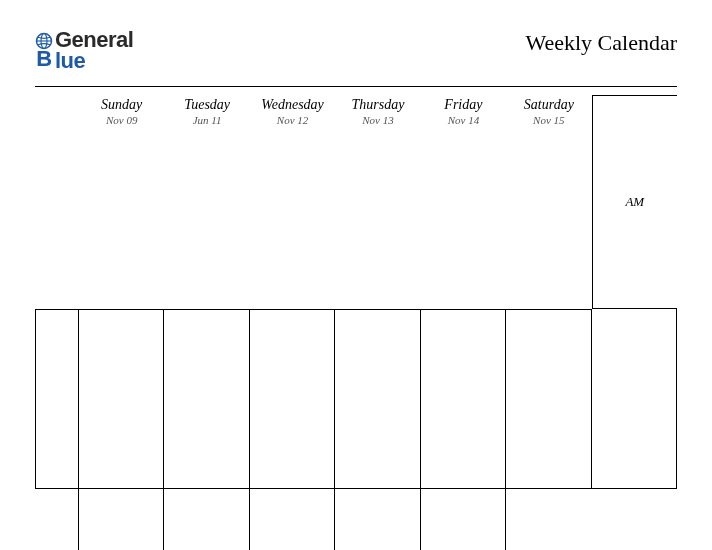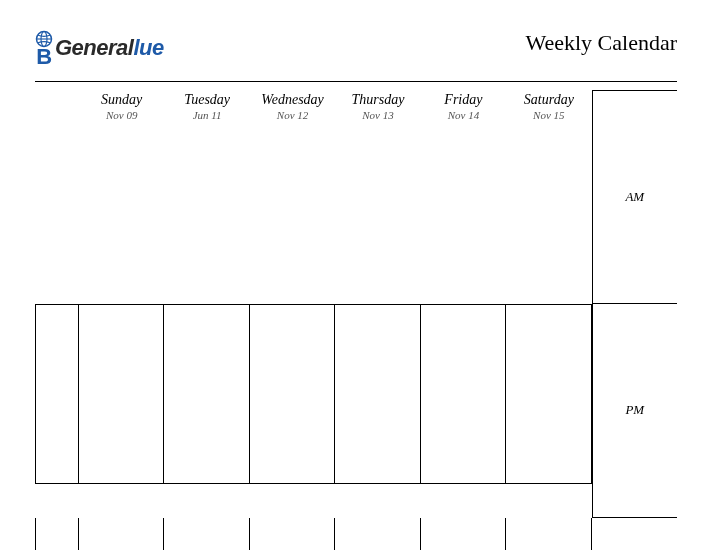--- a/index.html
+++ b/index.html
@@ -32,22 +32,22 @@
       align-items: center;
       margin-right: 2px;
     }
     .logo-icon {
       width: 18px;
       height: 18px;
       margin-bottom: -1px;
     }
     .logo-text-col {
       display: flex;
+      flex-direction: column;
       line-height: 0.95;
-      font-style: italic;
     }
     .logo-general { color: #2a2a2a; }
     .logo-blue { color: #1e5aa8; }
     .title-block { text-align: center; }
     .title {
       font-size: 22px;
       font-weight: normal;
       margin-bottom: 2px;
     }
     .date-range {
@@ -156,21 +156,20 @@
 
   <div class="period-label">AM</div>
   <div class="cell day-col-first"></div>
   <div class="cell"></div>
   <div class="cell"></div>
   <div class="cell"></div>
   <div class="cell"></div>
   <div class="cell"></div>
   <div class="cell"></div>
 
-  <div class="period-label pm">PM</div>
   <div class="cell day-col-first" style="border-top:none"></div>
   <div class="cell" style="border-top:none"></div>
   <div class="cell" style="border-top:none"></div>
   <div class="cell" style="border-top:none"></div>
   <div class="cell" style="border-top:none"></div>
   <div class="cell" style="border-top:none"></div>
   <div class="cell" style="border-top:none"></div>
 </div>
 
 </body></html>

